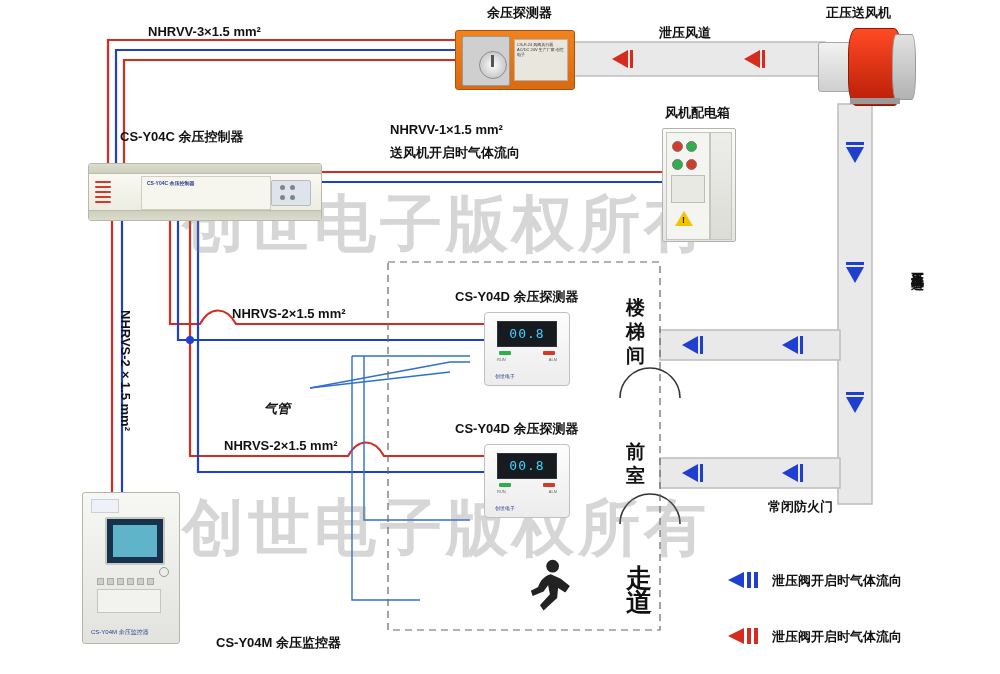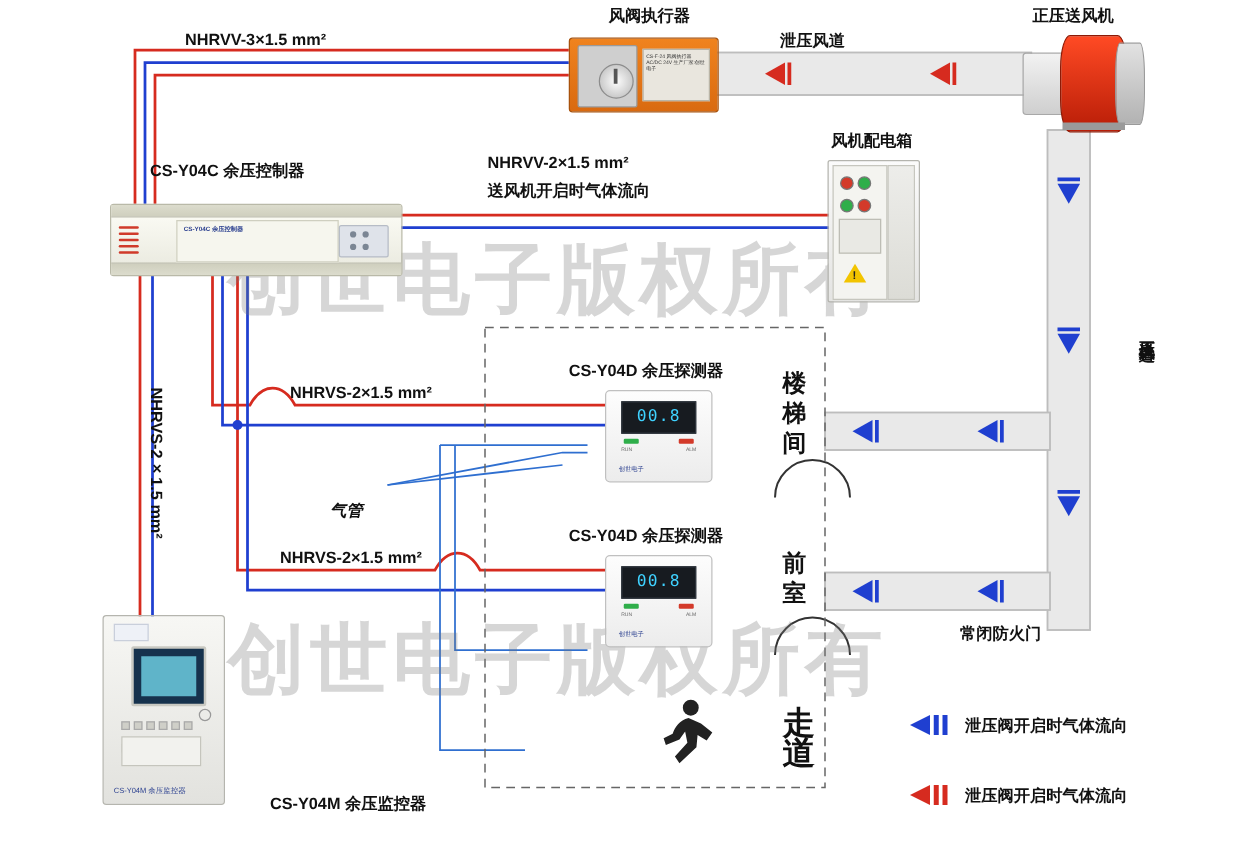--- a/index.html
+++ b/index.html
@@ -307,26 +307,26 @@
   </div>
 
   <svg class="person" viewBox="0 0 64 64">
     <g fill="#222">
       <circle cx="36" cy="9" r="7"></circle>
       <path d="M34 18 C26 20 22 26 20 32 L12 36 L14 42 L26 37 L31 30 L33 40 L22 52 L26 58 L41 44 L42 33 L50 38 L55 31 L45 23 z"></path>
     </g>
   </svg>
 
   <div class="lbl lbl-b" style="left:148px;top:24px;">NHRVV-3×1.5 mm²</div>
-  <div class="lbl lbl-b" style="left:487px;top:4px;">风阀执行器</div>
-  <div class="lbl lbl-b" style="left:624px;top:24px;">泄压风道</div>
+  <div class="lbl lbl-b" style="left:487px;top:4px;">余压探测器</div>
+  <div class="lbl lbl-b" style="left:659px;top:24px;">泄压风道</div>
   <div class="lbl lbl-b" style="left:826px;top:4px;font-family:Liberation Mono, monospace;">正压送风机</div>
   <div class="lbl lbl-b" style="left:665px;top:104px;">风机配电箱</div>
   <div class="lbl lbl-b" style="left:120px;top:128px;">CS-Y04C 余压控制器</div>
-  <div class="lbl lbl-b" style="left:390px;top:122px;">NHRVV-2×1.5 mm²</div>
+  <div class="lbl lbl-b" style="left:390px;top:122px;">NHRVV-1×1.5 mm²</div>
   <div class="lbl lbl-b" style="left:390px;top:144px;">送风机开启时气体流向</div>
   <div class="lbl lbl-b" style="left:232px;top:306px;">NHRVS-2×1.5 mm²</div>
   <div class="lbl lbl-b" style="left:224px;top:438px;">NHRVS-2×1.5 mm²</div>
   <div class="lbl lbl-b" style="left:455px;top:288px;">CS-Y04D 余压探测器</div>
   <div class="lbl lbl-b" style="left:455px;top:420px;">CS-Y04D 余压探测器</div>
   <div class="lbl lbl-b" style="left:264px;top:400px;font-style:italic;">气管</div>
   <div class="lbl lbl-b" style="left:216px;top:634px;">CS-Y04M 余压监控器</div>
   <div class="lbl lbl-b" style="left:768px;top:498px;">常闭防火门</div>
 
   <div class="lbl lbl-b" style="left:118px;top:310px;writing-mode:vertical-rl;text-orientation:mixed;">NHRVS-2×1.5 mm²</div>

